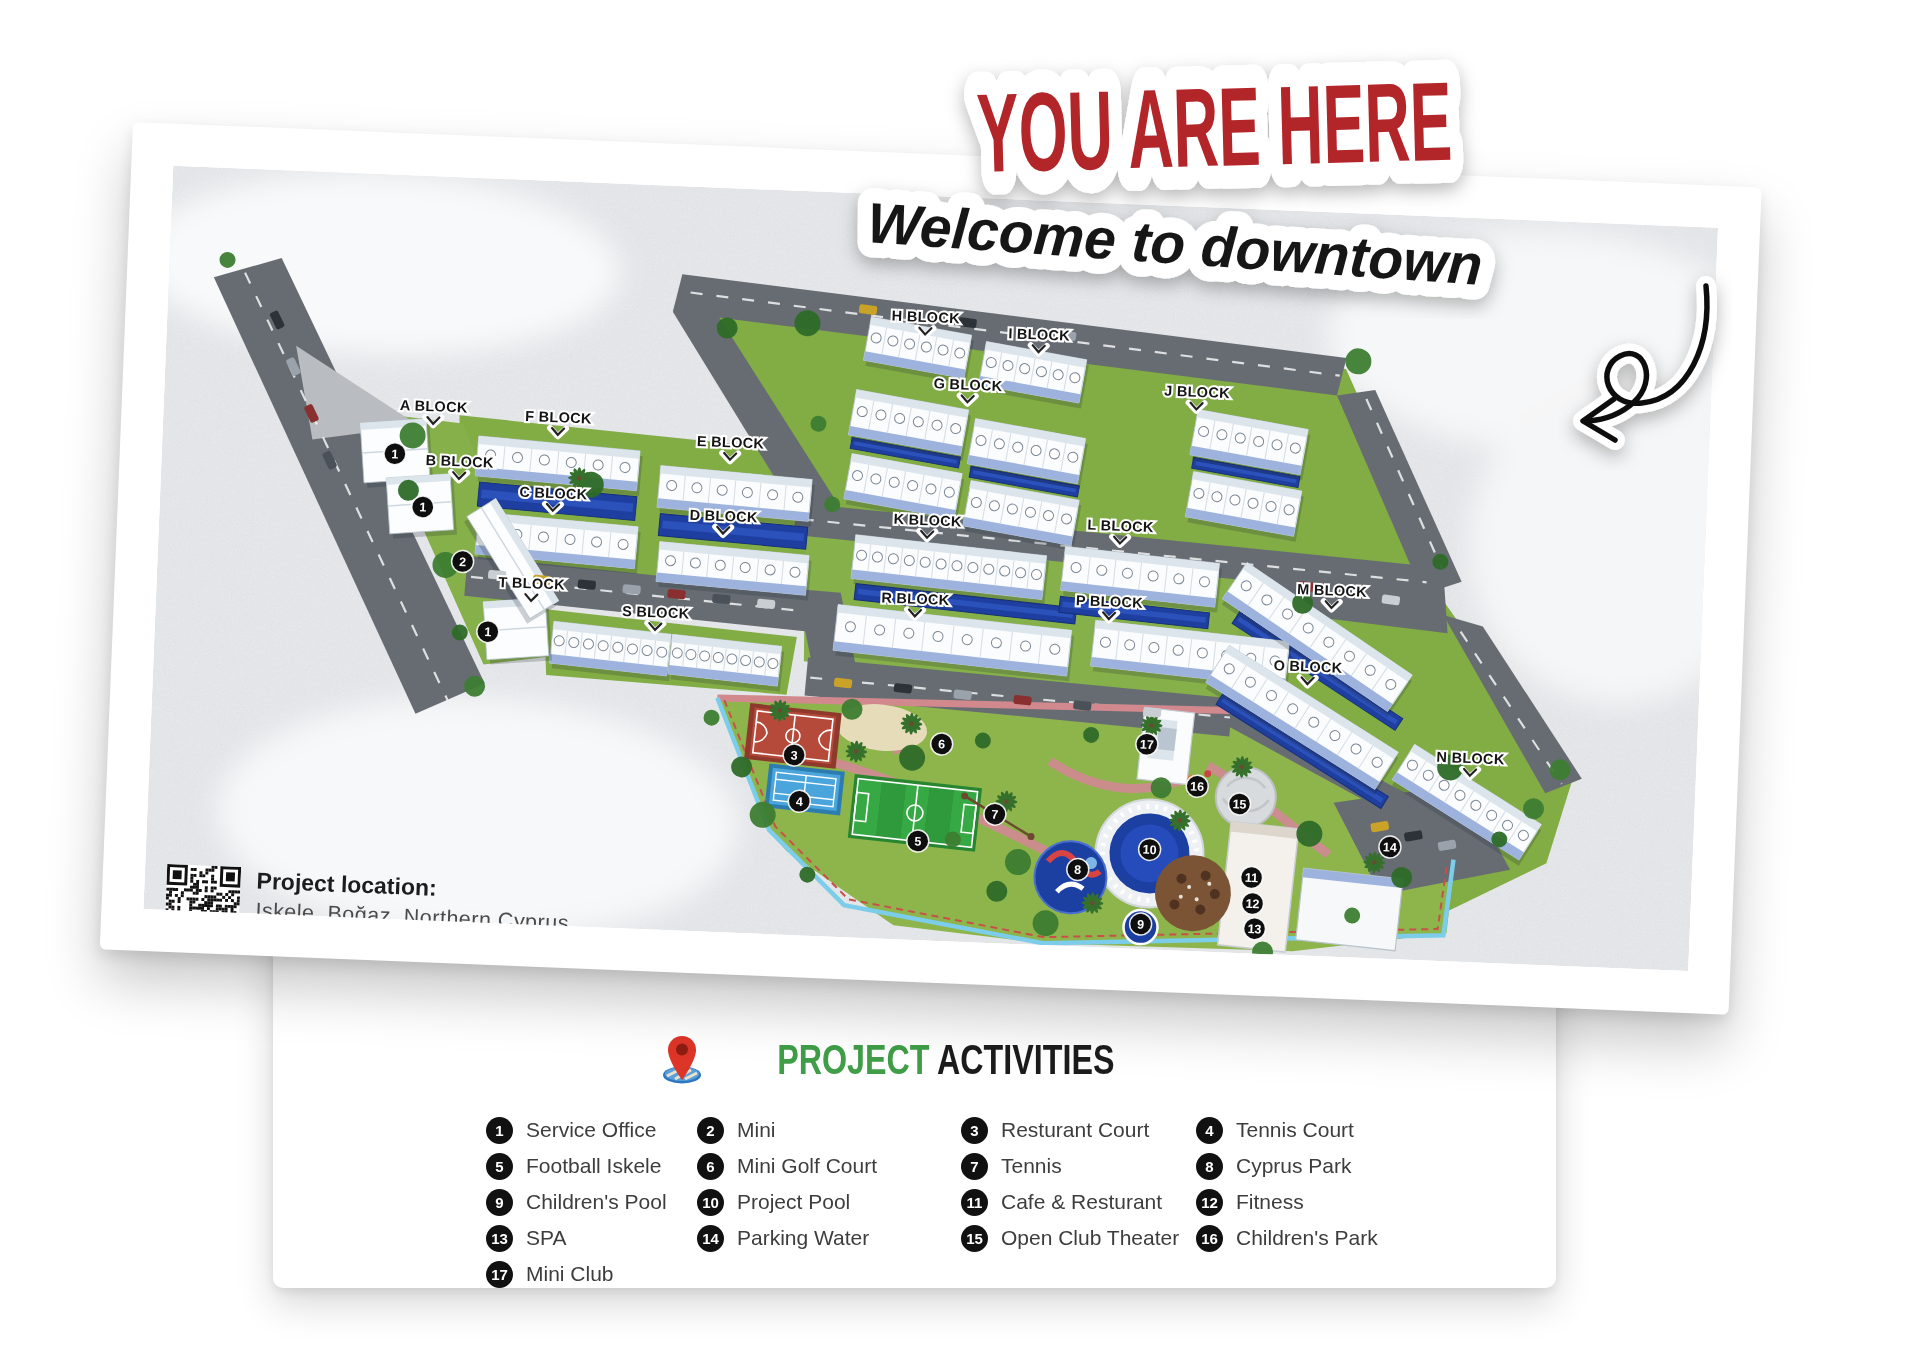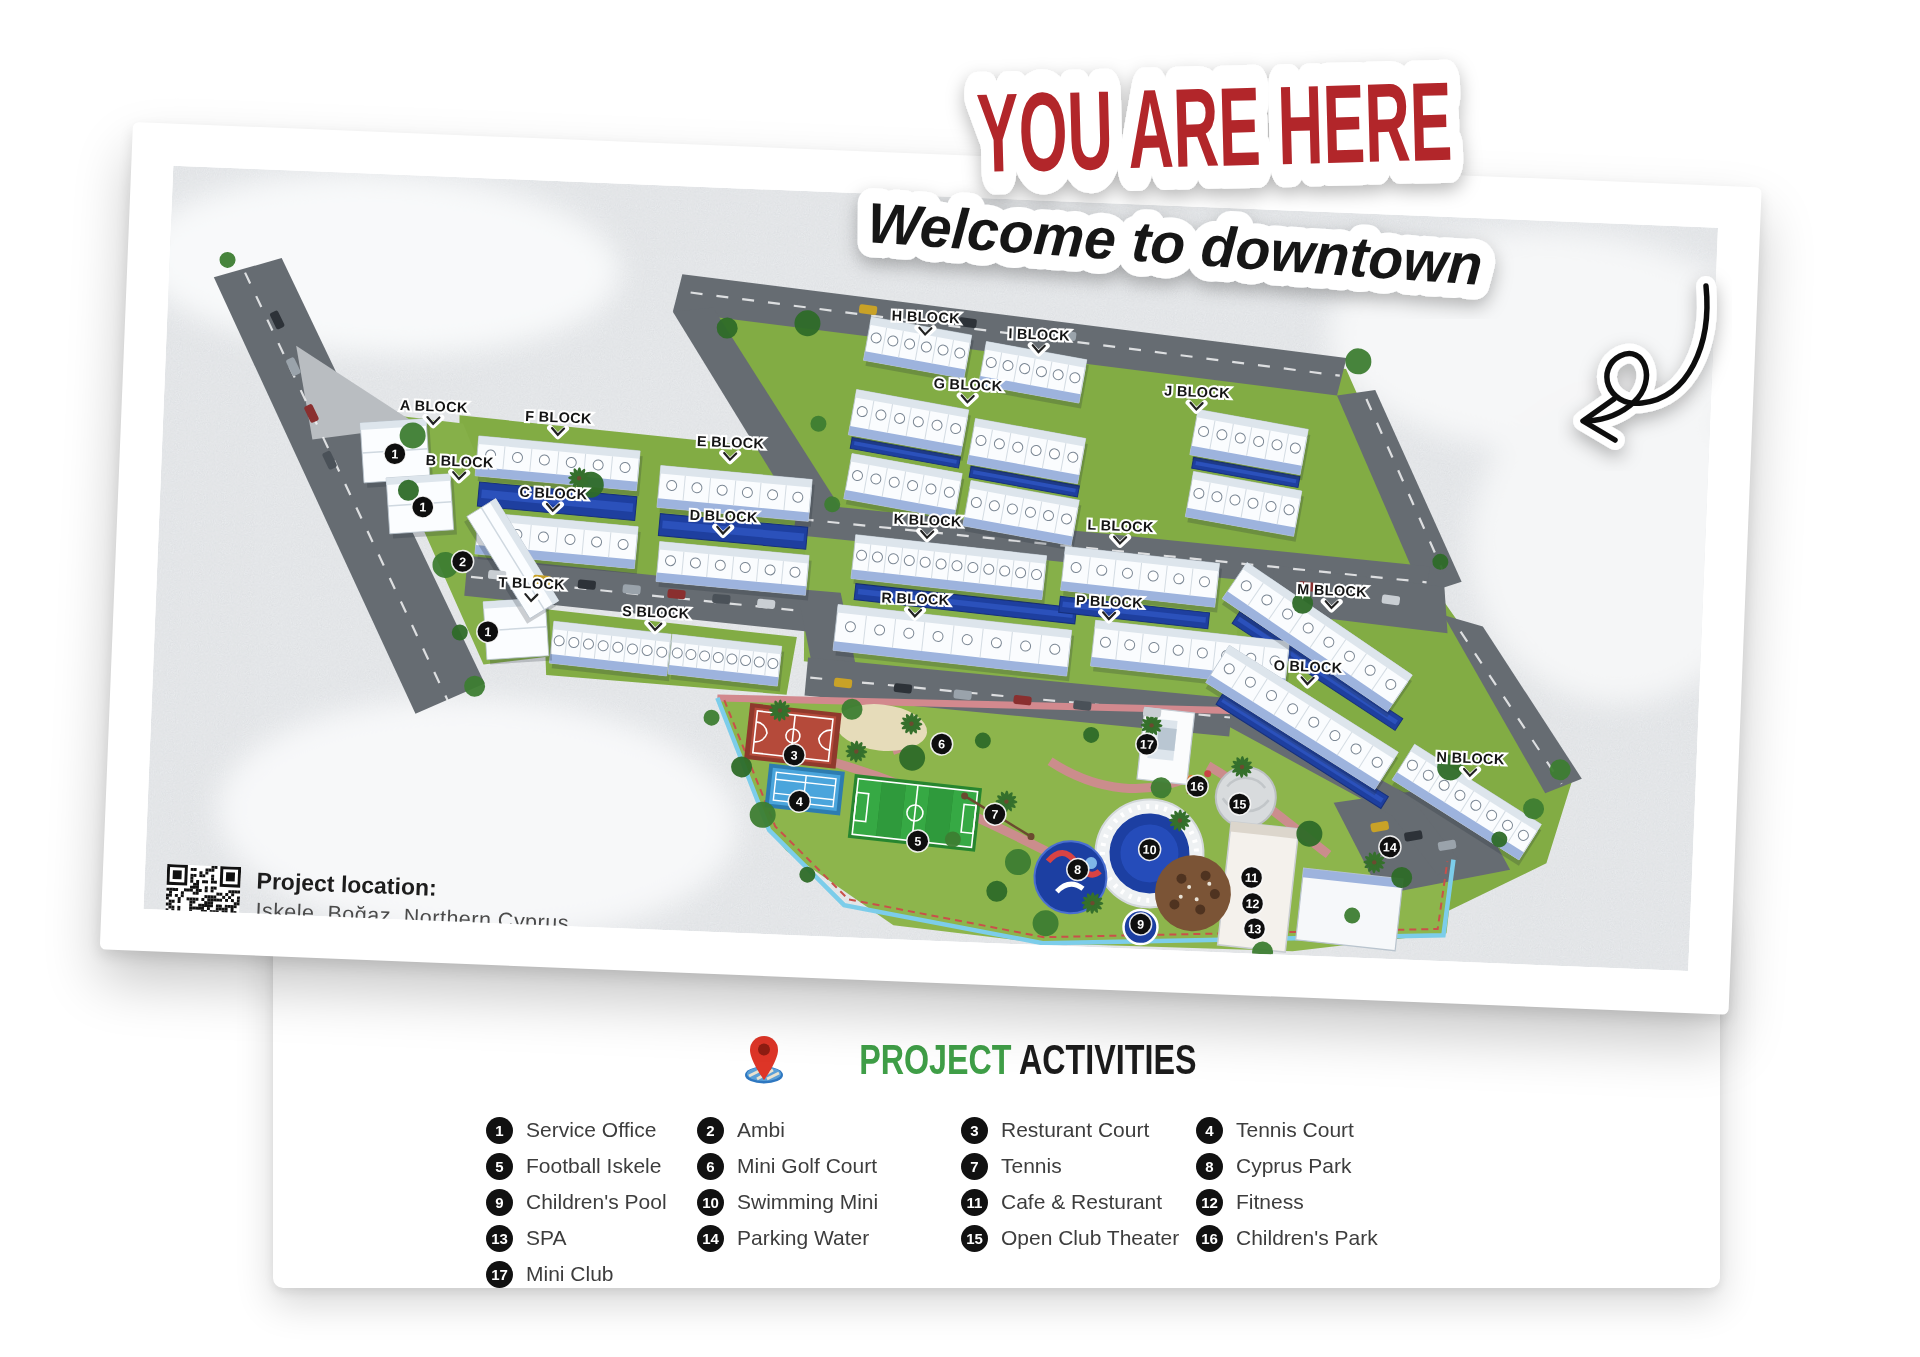--- a/index.html
+++ b/index.html
@@ -1,20 +1,20 @@
 <!DOCTYPE html>
 <html><head>
 <meta charset="utf-8">
 <style>
   html,body{margin:0;padding:0;background:#fff;}
   .scene{position:relative;width:1920px;height:1357px;background:#ffffff;overflow:hidden;
          font-family:"Liberation Sans","DejaVu Sans",sans-serif;}
 
   
-  .legend-panel{position:absolute;left:273px;top:898px;width:1447px;height:390px;
+  .legend-panel{position:absolute;left:273px;top:898px;width:1283px;height:390px;
     background:#ffffff;border-radius:10px;z-index:1;
     box-shadow:0 16px 38px rgba(0,0,0,.16), 0 4px 10px rgba(0,0,0,.08);}
   .legend-header{display:flex;justify-content:center;align-items:center;gap:16px;margin-top:132px;height:58px;}
   .legend-title{font-weight:800;font-size:43px;letter-spacing:0px;transform:scaleX(.75);transform-origin:center;
     white-space:nowrap;}
   .t-green{color:#3f9e47;margin-right:10px;}
   .t-black{color:#1c1c1c;}
   .legend-grid{display:grid;grid-template-columns:211px 264px 235px auto;grid-auto-rows:36px;
     padding-left:213px;margin-top:24px;align-items:center;}
   .legend-item{display:flex;align-items:center;gap:13px;}
@@ -57,21 +57,21 @@
       </svg>
       <div class="legend-title"><span class="t-green">PROJECT</span><span class="t-black">ACTIVITIES</span></div>
     </div>
     <div class="legend-grid" id="legend-grid">
         <div class="legend-item">
           <span class="legend-badge">1</span>
           <span class="legend-label">Service Office</span>
         </div>
         <div class="legend-item">
           <span class="legend-badge">2</span>
-          <span class="legend-label">Ambi</span>
+          <span class="legend-label">Mini</span>
         </div>
         <div class="legend-item">
           <span class="legend-badge">3</span>
           <span class="legend-label">Resturant Court</span>
         </div>
         <div class="legend-item">
           <span class="legend-badge">4</span>
           <span class="legend-label">Tennis Court</span>
         </div>
         <div class="legend-item">
@@ -89,21 +89,21 @@
         <div class="legend-item">
           <span class="legend-badge">8</span>
           <span class="legend-label">Cyprus Park</span>
         </div>
         <div class="legend-item">
           <span class="legend-badge">9</span>
           <span class="legend-label">Children's Pool</span>
         </div>
         <div class="legend-item">
           <span class="legend-badge">10</span>
-          <span class="legend-label">Swimming Mini</span>
+          <span class="legend-label">Project Pool</span>
         </div>
         <div class="legend-item">
           <span class="legend-badge">11</span>
           <span class="legend-label">Cafe &amp; Resturant</span>
         </div>
         <div class="legend-item">
           <span class="legend-badge">12</span>
           <span class="legend-label">Fitness</span>
         </div>
         <div class="legend-item">

